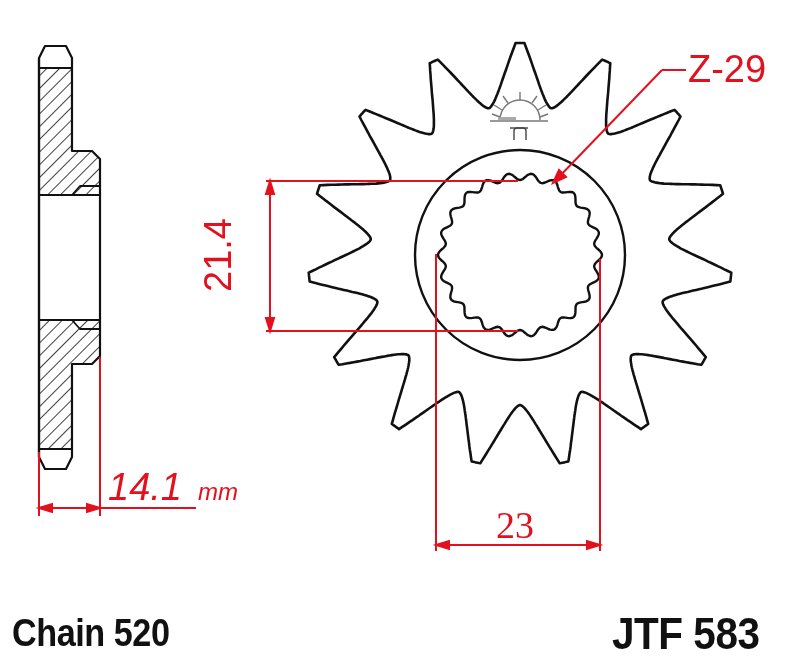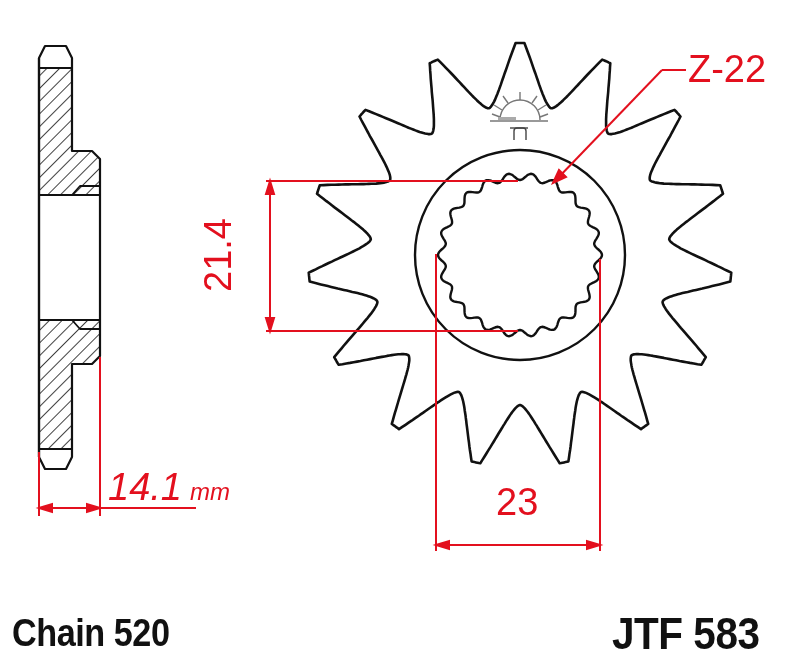--- a/index.html
+++ b/index.html
@@ -1,23 +1,23 @@
 <!DOCTYPE html>
 <html><head>
 <meta charset="utf-8">
 <style>
   html, body { margin: 0; padding: 0; background: #ffffff; }
   body { width: 800px; height: 668px; position: relative; overflow: hidden; font-family: "Liberation Sans", sans-serif; }
   #drawing { position: absolute; left: 0; top: 0; width: 800px; height: 668px; }
   .dim-text { position: absolute; color: #e3101e; font-family: "Liberation Sans", sans-serif; white-space: nowrap; line-height: 1; }
   .label-bold { position: absolute; color: #111111; font-family: "Liberation Sans", sans-serif; font-weight: bold; white-space: nowrap; line-height: 1; letter-spacing: -0.5px; }
   #thickness-label { left: 108px; top: 468px; font-size: 38px; font-style: italic; }
-  #thickness-label .unit { font-size: 24px; margin-left: 8px; }
+  #thickness-label .unit { font-size: 24px; margin-left: 16px; }
   #bore-label { left: 218px; top: 255px; font-size: 38px; transform: translate(-50%, -50%) rotate(-90deg); transform-origin: center center; }
-  #spline-label { left: 496px; top: 483px; font-size: 38px; }
+  #spline-label { left: 496px; top: 506px; font-size: 38px; font-family: Liberation Serif, serif; }
   #teeth-label { left: 688px; top: 50px; font-size: 38px; }
   #chain-label { left: 12px; top: 614px; font-size: 38px; transform: scaleX(0.9); transform-origin: left top; }
   #part-label { left: 612px; top: 612px; font-size: 44px; transform: scaleX(0.92); transform-origin: left top; }
 </style>
 </head>
 <body>
 
 <svg id="drawing" width="800" height="668" viewBox="0 0 800 668" xmlns="http://www.w3.org/2000/svg">
   <defs>
     <pattern id="hatch" patternUnits="userSpaceOnUse" width="9" height="9" patternTransform="rotate(45)">
@@ -90,15 +90,15 @@
   <g stroke="#e3101e" stroke-width="2" fill="#e3101e">
     <line x1="686" y1="70" x2="662" y2="70"></line>
     <line x1="662" y1="70" x2="556" y2="180"></line>
     <path d="M553,183 L559,170 L566,177 Z"></path>
   </g>
 </svg>
 
 <div id="thickness-label" class="dim-text"><span>14.1</span><span class="unit">mm</span></div>
 <div id="bore-label" class="dim-text">21.4</div>
 <div id="spline-label" class="dim-text">23</div>
-<div id="teeth-label" class="dim-text">Z-22</div>
+<div id="teeth-label" class="dim-text">Z-29</div>
 <div id="chain-label" class="label-bold">Chain 520</div>
 <div id="part-label" class="label-bold">JTF 583</div>
 
 </body></html>

